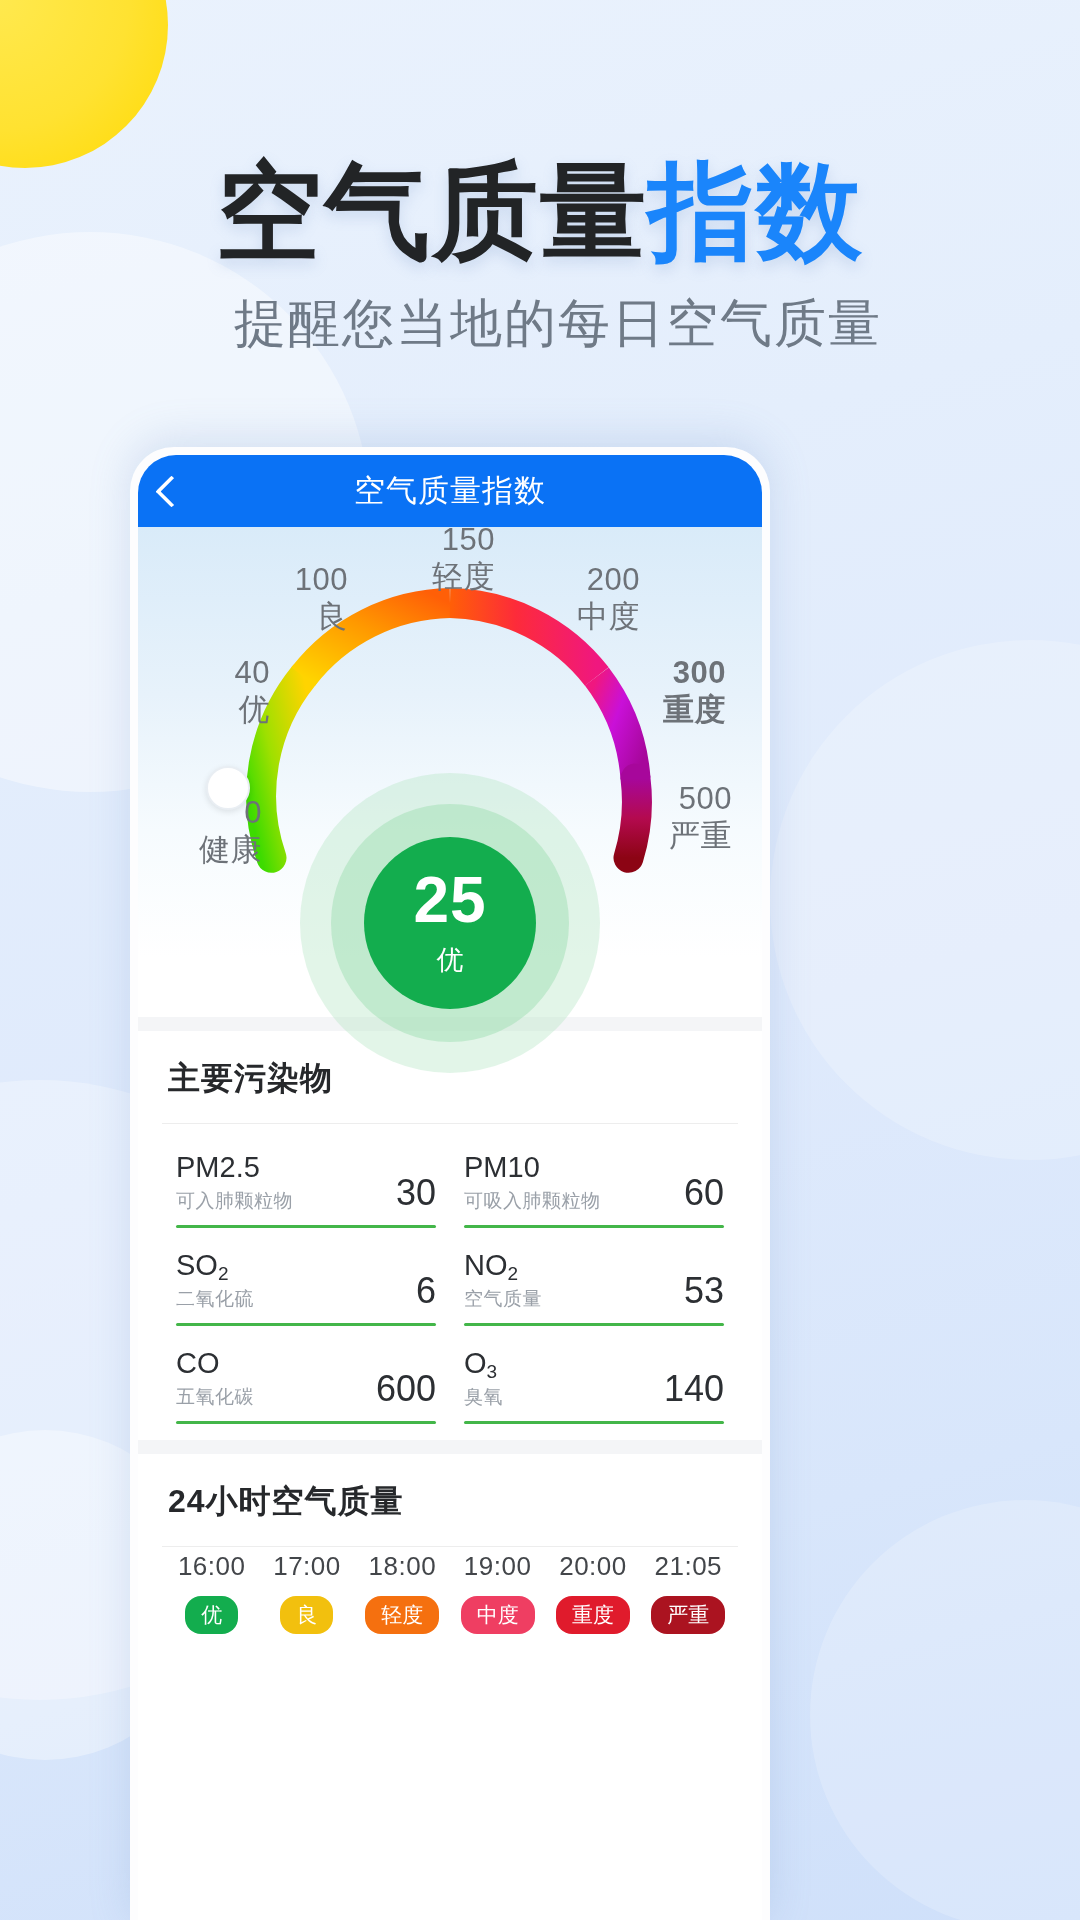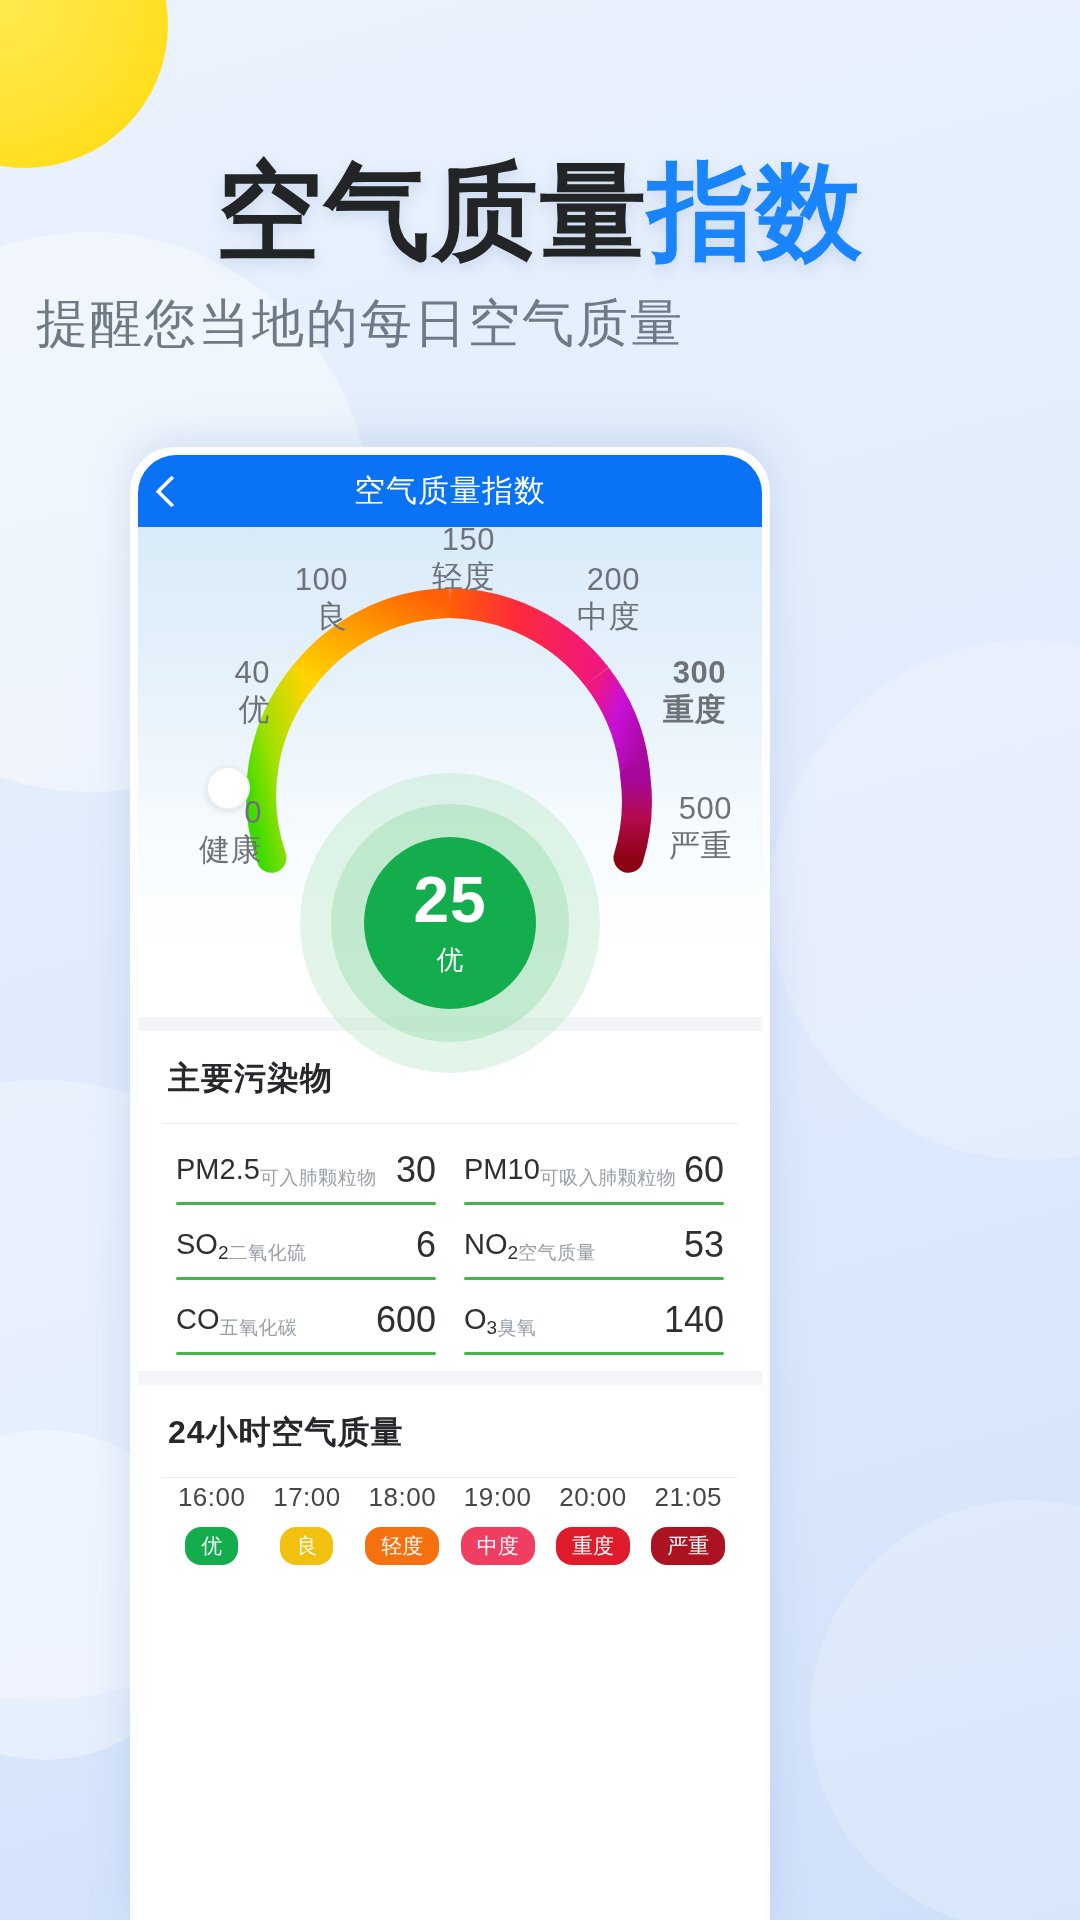--- a/index.html
+++ b/index.html
@@ -25,21 +25,21 @@
 
   
   .headline{
     position:absolute;left:0;right:0;top:152px;text-align:center;
     font-size:106px;line-height:1.12;font-weight:bold;letter-spacing:2px;
     text-shadow:0 6px 14px rgba(120,150,200,.26);
   }
   .headline .dark{color:#222426;}
   .headline .accent{color:#1a85fb;}
   .subhead{
-    position:absolute;left:0;right:0;top:292px;text-align:left;
+    position:absolute;left:0;right:0;top:292px;text-align:center;
     font-size:52px;line-height:1.2;color:#6f7a87;letter-spacing:2px;padding-left:36px;
   }
 
   
   .phone{
     position:absolute;left:130px;top:447px;width:640px;height:1480px;
     background:#fdfdfe;border-radius:44px 44px 0 0;
     box-shadow:0 -8px 40px rgba(110,145,200,.22);
     overflow:hidden;
   }
@@ -89,24 +89,24 @@
 
   .sep{height:14px;background:#f4f5f7;}
 
   
   .section-title{padding:26px 30px 22px;font-size:32px;font-weight:bold;color:#26282b;letter-spacing:1px;}
   .hairline{height:1px;background:#ededed;margin:0 24px;}
 
   .poll-grid{display:flex;flex-wrap:wrap;padding:6px 24px 16px;}
   .poll{width:50%;box-sizing:border-box;padding:22px 14px 0;}
   .poll-row{display:flex;align-items:flex-end;justify-content:space-between;}
-  .poll-left{display:flex;flex-direction:row;}
+  .poll-left{display:flex;flex-direction:column;}
   .poll-name{font-size:29px;color:#2c2f33;line-height:1.1;}
   .poll-name sub{font-size:19px;vertical-align:baseline;position:relative;top:5px;}
-  .poll-desc{font-size:19px;color:#9aa0a8;margin-top:11px;letter-spacing:.5px;}
+  .poll-desc{font-size:19px;color:#9aa0a8;margin-top:4px;letter-spacing:.5px;}
   .poll-val{font-size:36px;color:#2c2f33;line-height:1;padding-bottom:3px;}
   .poll-bar{height:3px;background:#43b649;margin-top:11px;border-radius:2px;}
 
   .hours{display:flex;padding:4px 26px 0;}
   .hour{flex:1;display:flex;flex-direction:column;align-items:center;}
   .hour-t{font-size:26px;color:#43464a;letter-spacing:.5px;}
   .hour-b{margin-top:14px;font-size:21px;color:#fff;border-radius:16px;
     padding:5px 16px;white-space:nowrap;}
 </style>
 </head>
@@ -193,21 +193,21 @@
         <span class="n">轻度</span>
       </div>
       <div class="glabel" style="left:412px;top:35px;width:90px;">
         <span class="v">200</span>
         <span class="n">中度</span>
       </div>
       <div class="glabel" style="left:492px;top:128px;width:96px;font-weight:bold;">
         <span class="v">300</span>
         <span class="n">重度</span>
       </div>
-      <div class="glabel" style="left:498px;top:264px;width:96px;">
+      <div class="glabel" style="left:498px;top:254px;width:96px;">
         <span class="v">500</span>
         <span class="n">严重</span>
       </div>
 
       <div class="center-rings">
         <div class="ring ring1"></div>
         <div class="ring ring2"></div>
         <div class="ring core" style="background: rgb(19, 173, 78);">
           <span class="num">25</span>
           <span class="lvl">优</span>

